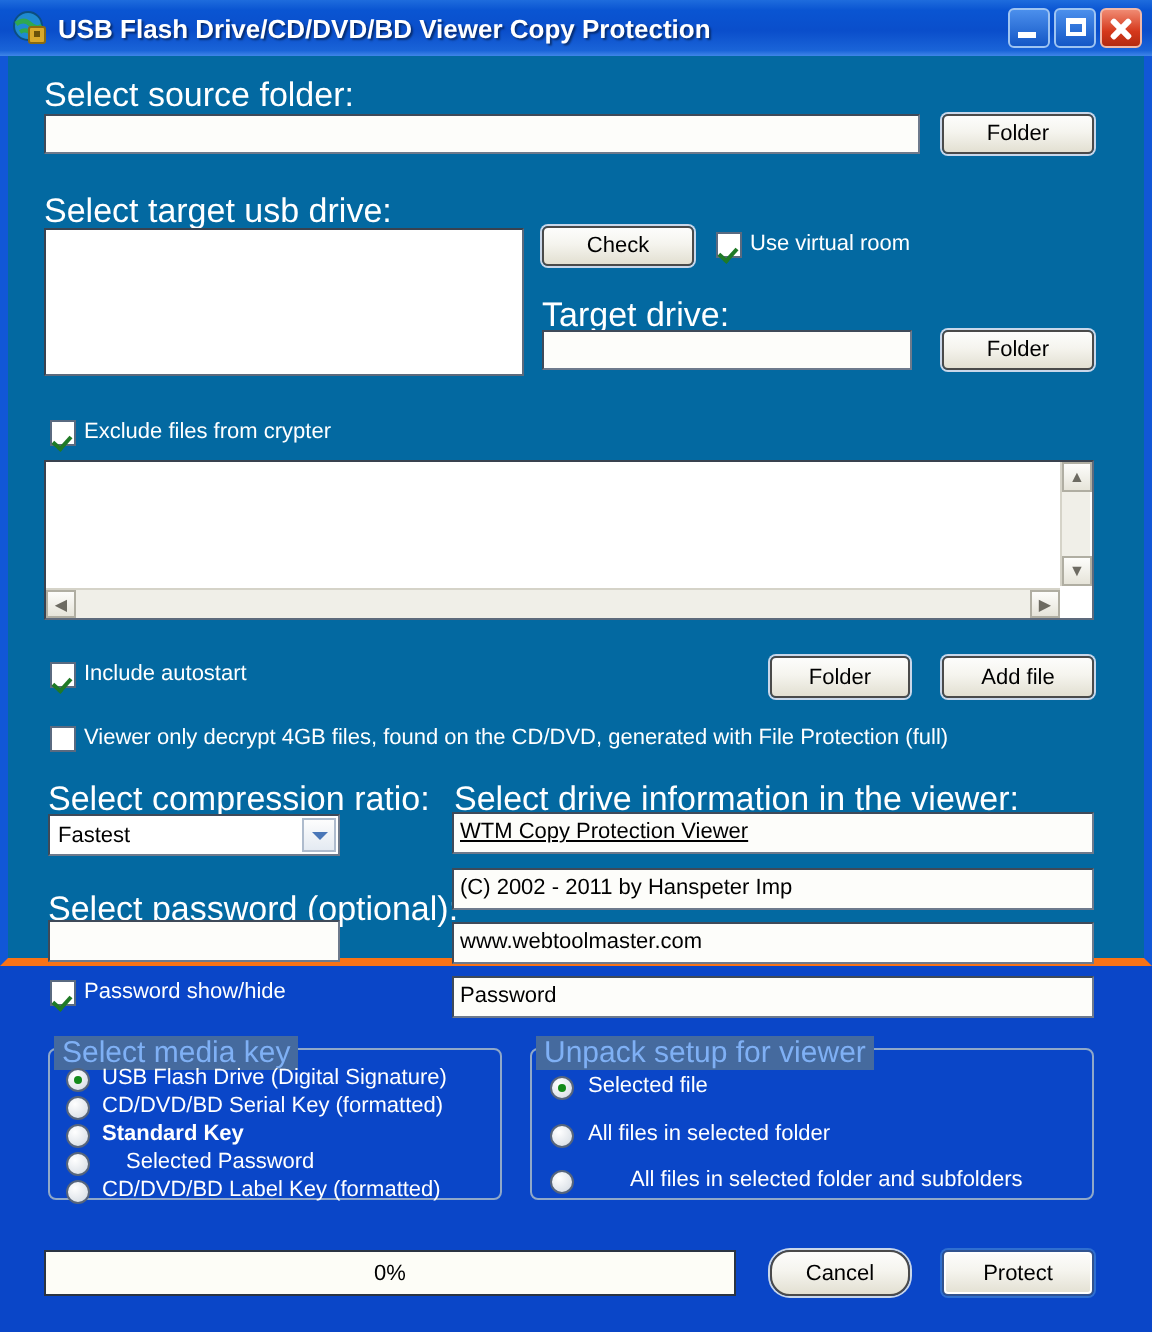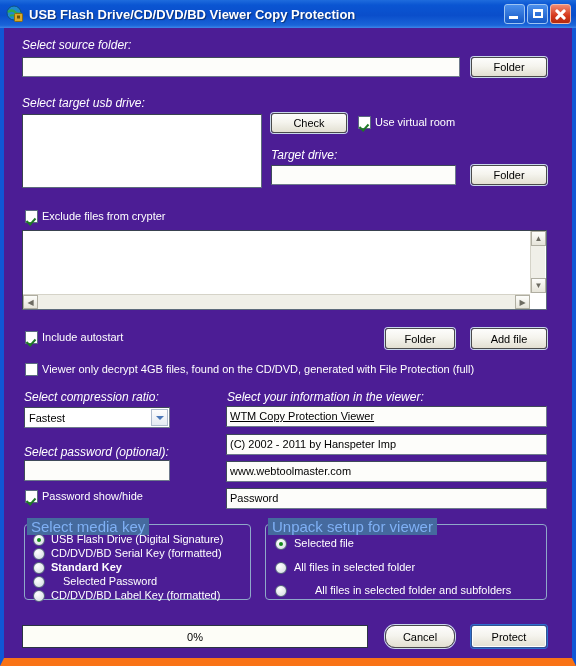--- a/index.html
+++ b/index.html
@@ -3,26 +3,26 @@
 <meta charset="utf-8">
 <style>
   html,body{margin:0;padding:0;}
   body{
     width:576px;height:666px;overflow:hidden;
     font-family:"Liberation Sans","DejaVu Sans",sans-serif;
     font-size:11px;
     background:#0a46c8;
   }
   .window{
-    position:absolute;left:0;top:0;width:576px;height:666px;
-    box-sizing:border-box;
-    background:#4c1d95;
+    position:absolute;left:0;top:0;width:576px;height:483px;
+    box-sizing:border-box;
+    background:#0369a1;
     border-left:4px solid #1157d6;
     border-right:4px solid #1157d6;
-    border-bottom:8px solid #f97316;
+    border-bottom:4px solid #f97316;
   }
   
   .titlebar{
     position:absolute;left:-4px;top:0;width:576px;height:28px;
     background:linear-gradient(180deg,#1e6cdd 0%,#0a55d2 18%,#0a4ecb 55%,#1a64d8 90%,#3f86e8 100%);
     display:flex;align-items:center;
     box-sizing:border-box;
   }
   .title-icon{
     width:18px;height:18px;margin-left:6px;margin-right:5px;flex:none;
@@ -51,21 +51,21 @@
     content:"";position:absolute;left:5px;top:4px;width:10px;height:9px;
     border:2px solid #fff;border-top-width:3px;box-sizing:border-box;
   }
   .wbtn.close .x1,.wbtn.close .x2{
     position:absolute;left:3px;top:8px;width:13px;height:3px;background:#fff;border-radius:1px;
   }
   .wbtn.close .x1{transform:rotate(45deg);}
   .wbtn.close .x2{transform:rotate(-45deg);}
 
   
-  .lbl{position:absolute;color:#ffffff;font-size:12px;white-space:nowrap;font-style:italic;}
+  .lbl{position:absolute;color:#ffffff;font-size:17px;white-space:nowrap;}
   .tf{
     position:absolute;background:#fdfdfa;
     border:1px solid #6e7a8c;
     border-top-color:#3f4a59;border-left-color:#3f4a59;
     box-sizing:border-box;
     font-family:"Liberation Sans","DejaVu Sans",sans-serif;
     font-size:11px;color:#000;
     padding:1px 3px;
     line-height:16px;
     overflow:hidden;white-space:nowrap;
@@ -224,21 +224,21 @@
         <i></i>
       </span>
   </div>
 
   <div class="lbl" style="left:20px;top:445px;">Select password (optional):</div>
   <div class="tf" style="left:20px;top:460px;width:146px;height:21px;"></div>
 
   <div class="cb checked" style="left:21px;top:490px;"></div>
   <div class="cbtext" style="left:38px;top:490px;">Password show/hide</div>
 
-  <div class="lbl" style="left:223px;top:390px;">Select your information in the viewer:</div>
+  <div class="lbl" style="left:223px;top:390px;">Select drive information in the viewer:</div>
   <div class="tf" style="left:222px;top:406px;width:321px;height:21px;text-decoration:underline;">WTM Copy Protection Viewer</div>
   <div class="tf" style="left:222px;top:434px;width:321px;height:21px;">(C) 2002 - 2011 by Hanspeter Imp</div>
   <div class="tf" style="left:222px;top:461px;width:321px;height:21px;">www.webtoolmaster.com</div>
   <div class="tf" style="left:222px;top:488px;width:321px;height:21px;">Password</div>
 
   <div class="group" style="left:20px;top:524px;width:227px;height:76px;">
     <span class="group-title">Select media key</span>
 
     <span class="rb sel" style="left:8px;top:9px;"></span>
     <span class="rbtext" style="left:26px;top:8px;">USB Flash Drive (Digital Signature)</span>

